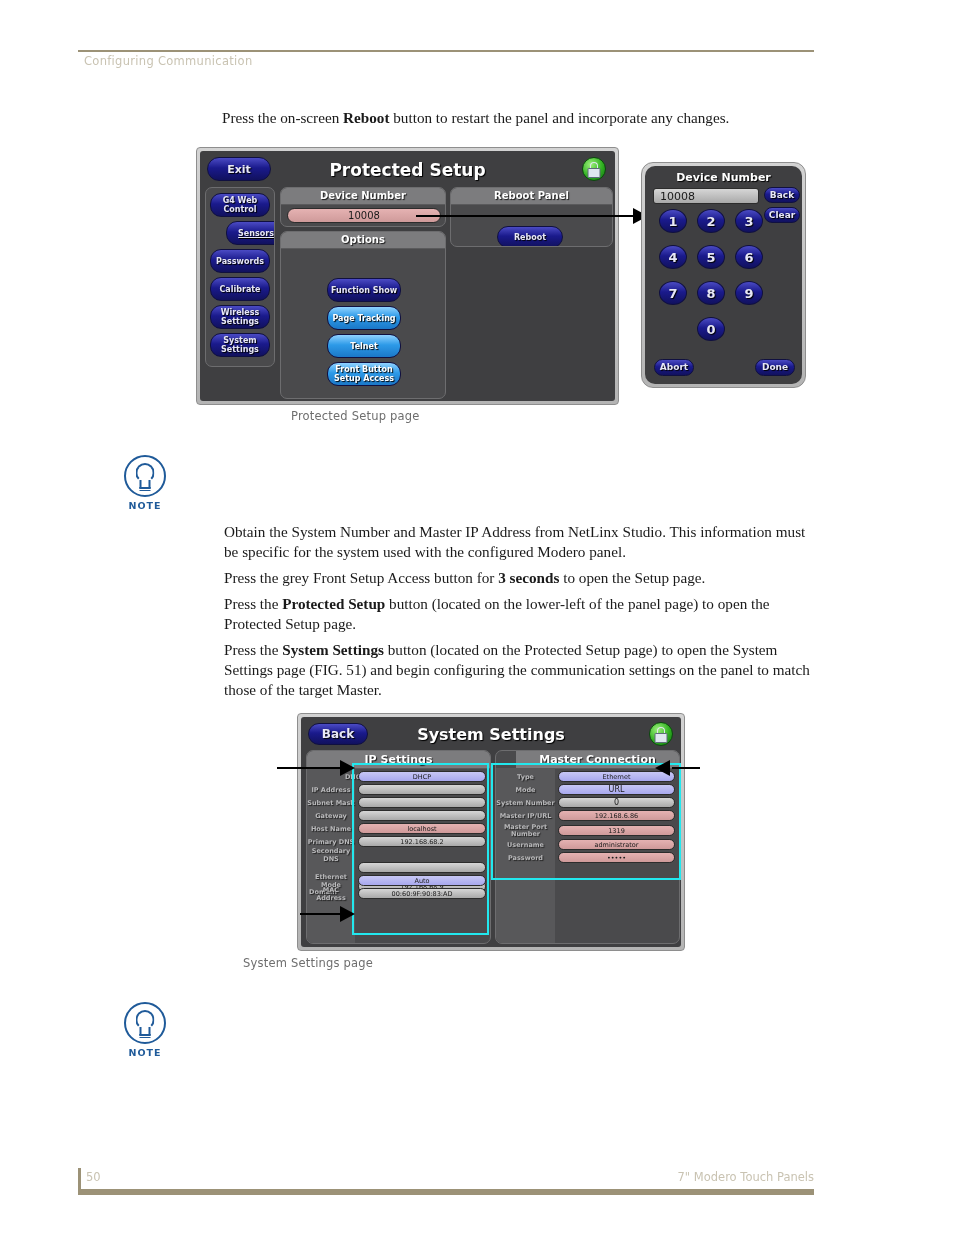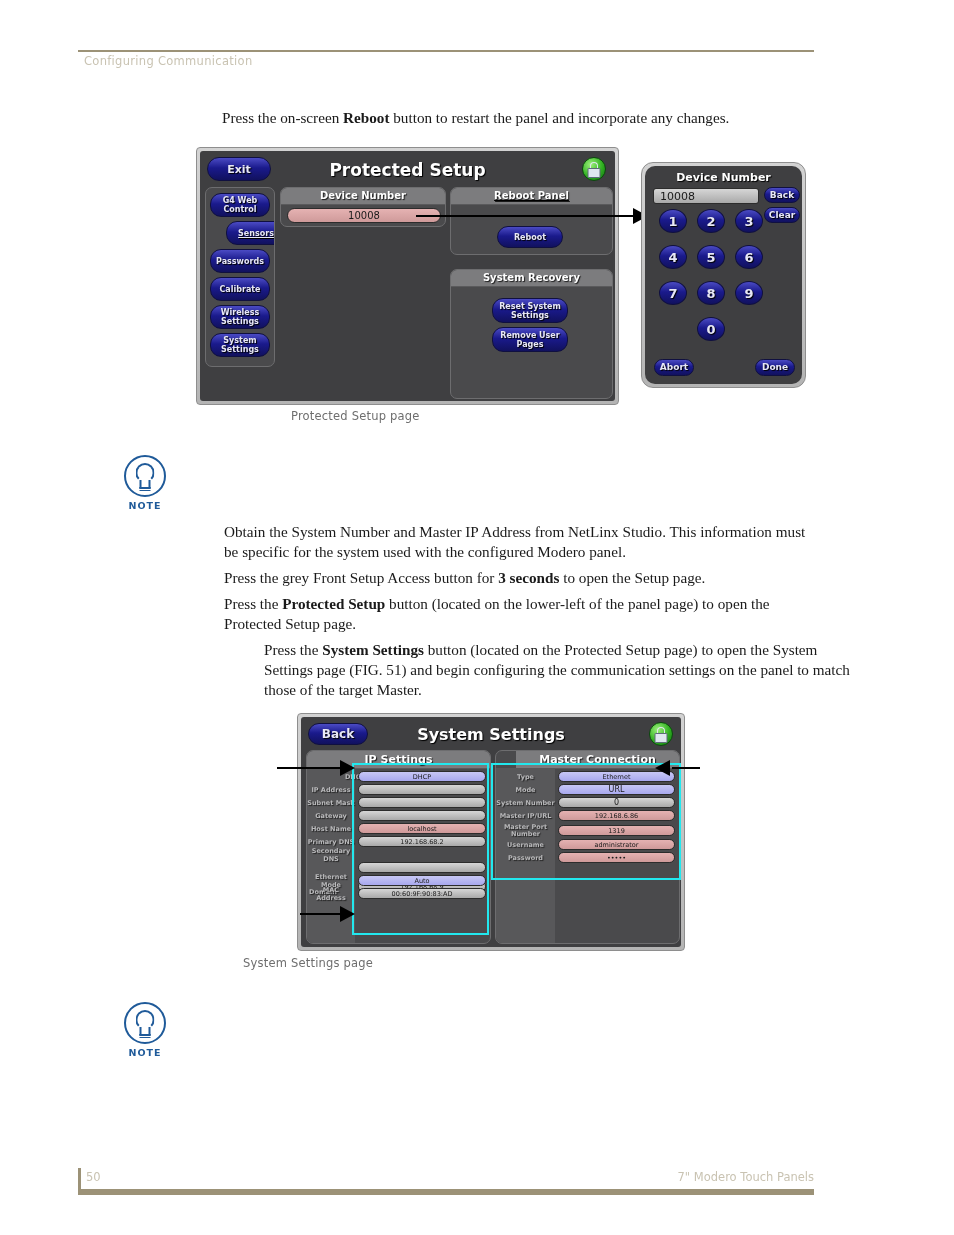--- a/index.html
+++ b/index.html
@@ -299,31 +299,33 @@
       <div class="btn btn-darkblue" style="left:4px; top:89px; width:60px; height:24px;">Calibrate</div>
       <div class="btn btn-darkblue" style="left:4px; top:117px;width:60px; height:24px;">Wireless Settings</div>
       <div class="btn btn-darkblue" style="left:4px; top:145px;width:60px; height:24px;">System Settings</div>
     </div>
 
     <div class="grp" style="left:80px; top:36px; width:166px; height:40px;">
       <div class="grp-hd">Device Number</div>
       <div class="field f-pink" style="left:6px; top:20px; width:154px; height:15px; font-size:10px;">10008</div>
     </div>
 
-
-    <div class="grp" style="left:250px; top:36px; width:163px; height:68px;text-decoration:underline;">
+    <div class="grp" style="left:80px; top:80px; width:166px; height:168px;">
+      <div class="grp-hd">Options</div>
+      <div class="btn btn-darkblue" style="left:46px; top:46px;  width:74px; height:24px;">Function Show</div>
+      <div class="btn btn-lightblue" style="left:46px; top:74px;  width:74px; height:24px;">Page Tracking</div>
+      <div class="btn btn-lightblue" style="left:46px; top:102px; width:74px; height:24px;">Telnet</div>
+      <div class="btn btn-lightblue" style="left:46px; top:130px; width:74px; height:24px;">Front Button Setup Access</div>
+    </div>
+
+    <div class="grp" style="left:250px; top:36px; width:163px; height:60px;">
       <div class="grp-hd">Reboot Panel</div>
       <div class="btn btn-darkblue" style="left:46px; top:38px; width:66px; height:22px;">Reboot</div>
     </div>
 
-    <div class="grp" style="left:250px; top:118px; width:163px; height:130px;">
-      <div class="grp-hd">System Recovery</div>
-      <div class="btn btn-darkblue" style="left:41px; top:28px; width:76px; height:25px;">Reset System Settings</div>
-      <div class="btn btn-darkblue" style="left:41px; top:57px; width:76px; height:25px;">Remove User Pages</div>
-    </div>
 
   </div>
 </div>
 
 <div class="arrow-line" style="left:416px; top:215px; width:219px;"></div>
 <div class="arrow-head ah-right" style="left:633px; top:208px;"></div>
 
 <div class="panel-shell" style="left:641px; top:162px; width:165px; height:226px; border-radius:12px;">
   <div class="panel-inner" style="border-radius:10px;">
     <div class="amx-title" style="top:5px; font-size:11px;">Device Number</div>
@@ -362,21 +364,21 @@
   </div>
   <div class="note-label">NOTE</div>
 </div>
 
 <div class="para" style="left:224px; top:522px; width:590px;">Obtain the System Number and Master IP Address from NetLinx Studio. This information must be specific for the system used with the configured Modero panel.</div>
 
 <div class="para" style="left:224px; top:568px; width:590px;"><span>Press the grey Front Setup Access button for </span><b>3 seconds</b><span> to open the Setup page.</span></div>
 
 <div class="para" style="left:224px; top:594px; width:590px;"><span>Press the </span><b>Protected Setup</b><span> button (located on the lower-left of the panel page) to open the Protected Setup page.</span></div>
 
-<div class="para" style="left:224px; top:640px; width:590px;margin-left:40px;"><span>Press the </span><b>System Settings</b><span> button (located on the Protected Setup page) to open the System Settings page (FIG. 51) and begin configuring the communication settings on the panel to match those of the target Master.</span></div>
+<div class="para" style="left:224px; top:640px; width:590px;"><span>Press the </span><b>System Settings</b><span> button (located on the Protected Setup page) to open the System Settings page (FIG. 51) and begin configuring the communication settings on the panel to match those of the target Master.</span></div>
 
 <div class="panel-shell" style="left:297px; top:713px; width:388px; height:238px;">
   <div class="panel-inner">
 
     <div class="btn btn-darkblue" style="left:7px; top:6px; width:60px; height:22px; font-size:12px; border-radius:11px;">Back</div>
     <div class="amx-title" style="top:8px; font-size:16px;">System Settings</div>
     <div class="lock" style="right:8px; top:5px;">
       <div class="lock-shackle"></div>
       <div class="lock-body"></div>
     </div>

